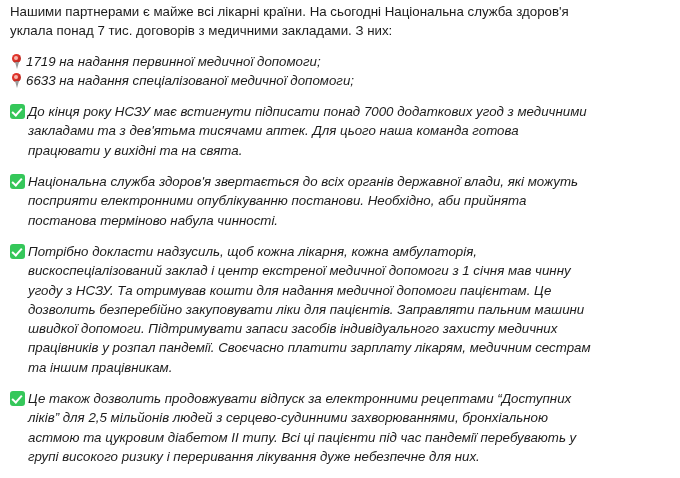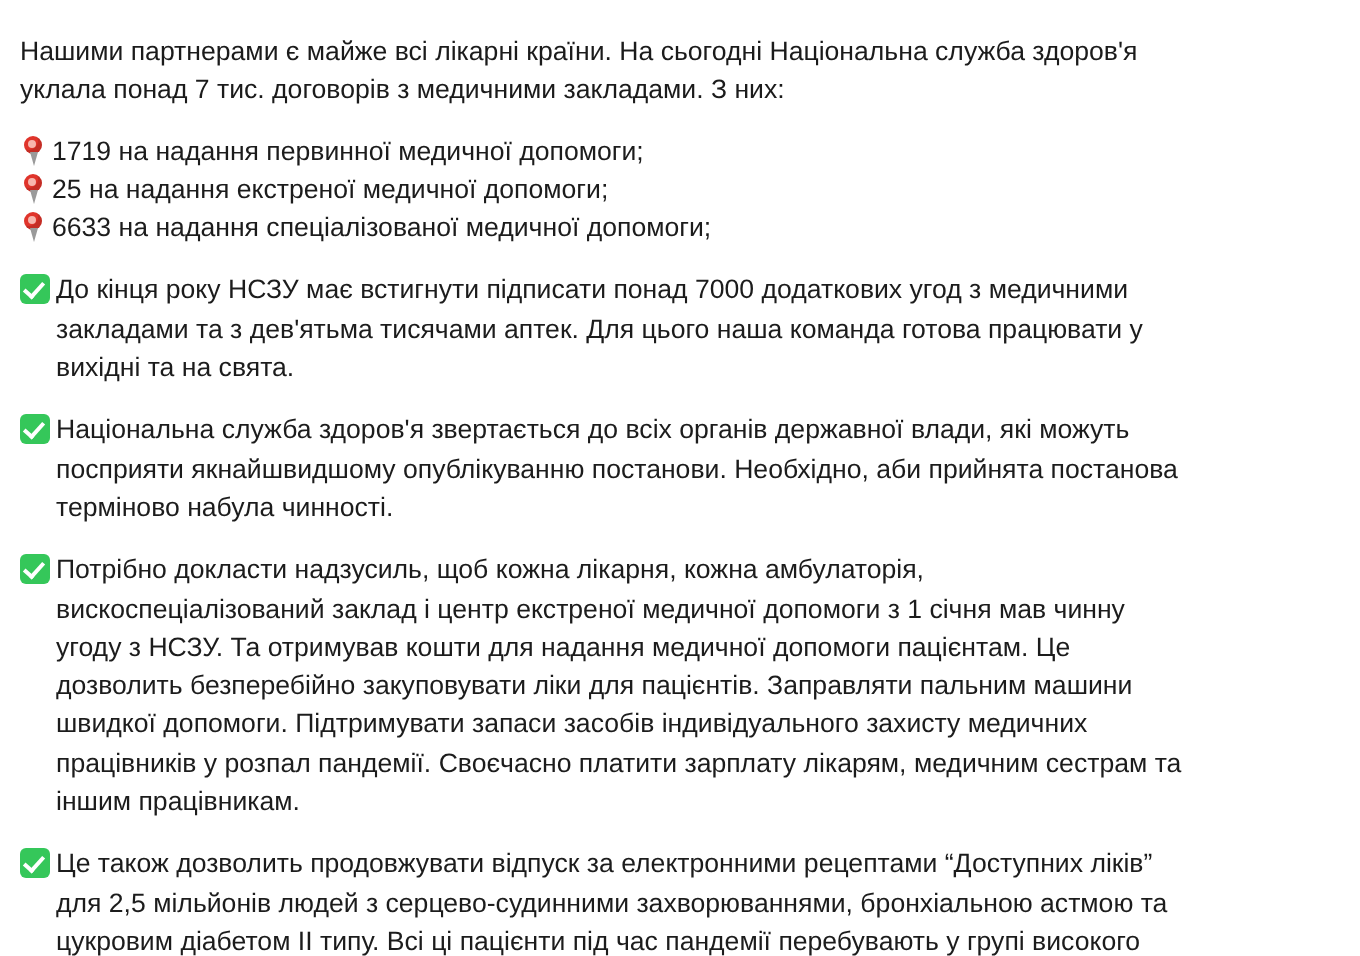--- a/index.html
+++ b/index.html
@@ -11,38 +11,39 @@
     width: 680px;
     height: 478px;
     font-family: "Liberation Sans", sans-serif;
     color: #1c1c1c;
     overflow: hidden;
   }
   .page {
     width: 604px;
     height: 478px;
     box-sizing: border-box;
-    padding: 16px 10px 0 10px;
+    padding: 2px 10px 0 10px;
     background: #ffffff;
   }
   .para {
     font-size: 13.3px;
     line-height: 19.3px;
     margin: 0 0 11px 0;
     text-align: left;
     color: #1b1b1b;
   }
   .bullet-line {
     display: flex;
     align-items: flex-start;
     font-size: 13.3px;
     line-height: 19.3px;
   }
   .bullet-line .txt {
     flex: 1;
+    font-style: italic;
   }
   
   .pin {
     position: relative;
     display: inline-block;
     width: 14px;
     height: 15px;
     margin-right: 2px;
     flex: 0 0 auto;
     top: 2px;
@@ -121,43 +122,35 @@
           <span class="needle"></span>
         </span>
       <span class="txt">1719 на надання первинної медичної допомоги;</span>
     </div>
     <div class="bullet-line">
       <span class="pin">
           <span class="head"></span>
           <span class="ring"></span>
           <span class="needle"></span>
         </span>
-      <span class="txt">25 на надання екстреної медичної допомоги;</span>
-    </div>
-    <div class="bullet-line">
-      <span class="pin">
-          <span class="head"></span>
-          <span class="ring"></span>
-          <span class="needle"></span>
-        </span>
       <span class="txt">6633 на надання спеціалізованої медичної допомоги;</span>
     </div>
   </div>
 
   <div class="block">
     <div class="bullet-line">
       <span class="check"></span>
       <span class="txt">До кінця року НСЗУ має встигнути підписати понад 7000 додаткових угод з медичними закладами та з дев'ятьма тисячами аптек. Для цього наша команда готова працювати у вихідні та на свята.</span>
     </div>
   </div>
 
   <div class="block">
     <div class="bullet-line">
       <span class="check"></span>
-      <span class="txt">Національна служба здоров'я звертається до всіх органів державної влади, які можуть посприяти якнайшвидшому опублікуванню постанови. Необхідно, аби прийнята постанова терміново набула чинності.</span>
+      <span class="txt">Національна служба здоров'я звертається до всіх органів державної влади, які можуть посприяти електронними опублікуванню постанови. Необхідно, аби прийнята постанова терміново набула чинності.</span>
     </div>
   </div>
 
   <div class="block">
     <div class="bullet-line">
       <span class="check"></span>
       <span class="txt">Потрібно докласти надзусиль, щоб кожна лікарня, кожна амбулаторія, вискоспеціалізований заклад і центр екстреної медичної допомоги з 1 січня мав чинну угоду з НСЗУ. Та отримував кошти для надання медичної допомоги пацієнтам. Це дозволить безперебійно закуповувати ліки для пацієнтів. Заправляти пальним машини швидкої допомоги. Підтримувати запаси засобів індивідуального захисту медичних працівників у розпал пандемії. Своєчасно платити зарплату лікарям, медичним сестрам та іншим працівникам.</span>
     </div>
   </div>
 

